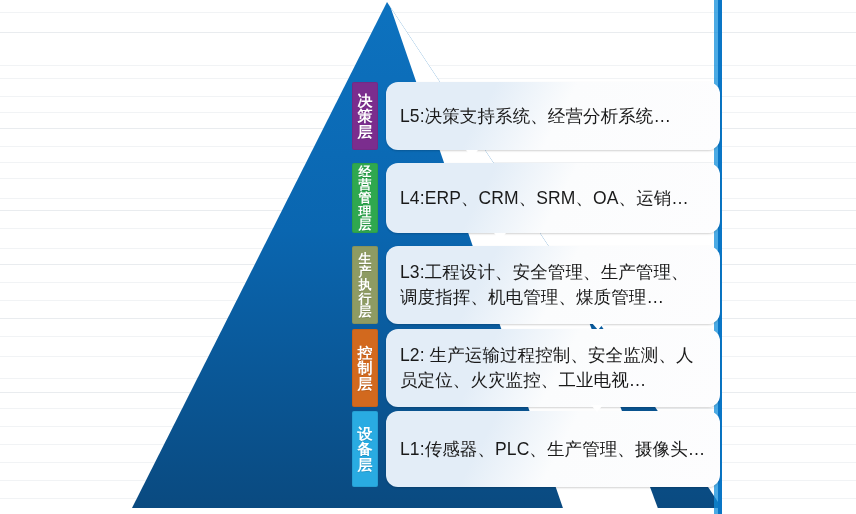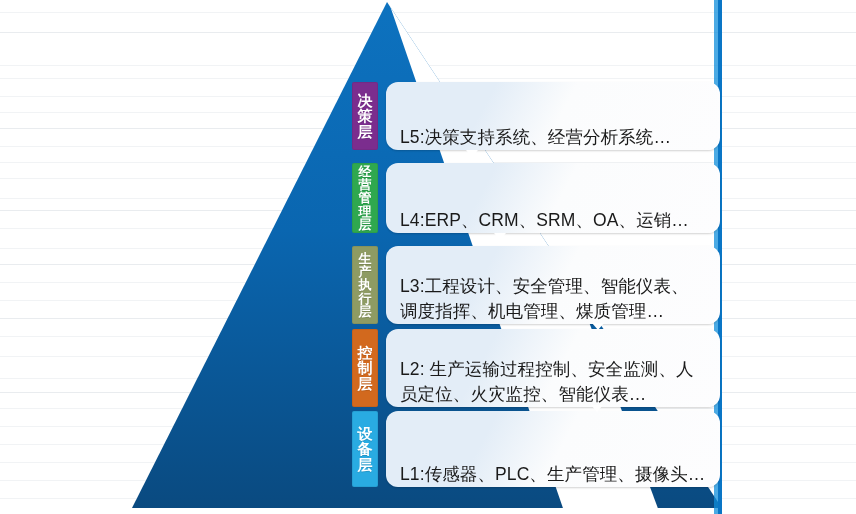--- a/index.html
+++ b/index.html
@@ -61,21 +61,21 @@
   }
   .tab span{display:block;}
   .card{
     margin-left:8px;
     flex:1 1 auto;
     border-radius:12px;
     background:
       linear-gradient(118deg,#e3edf7 0%,#e3edf7 30%,#fbfcfd 52%,#fdfdfe 100%);
     box-shadow:0 1px 2px rgba(0,0,0,.18);
     display:flex;
-    align-items:flex-end;
+    align-items:center;
     padding:0 14px;
     box-sizing:border-box;
     position:relative;
     overflow:hidden;
   }
   .card-text{
     font-size:17.5px;
     line-height:1.42;
     color:#1a1a1a;
     font-family:"Liberation Sans","DejaVu Sans",sans-serif;
@@ -175,31 +175,31 @@
       </div>
       <div class="row" style="top: 246px; height: 78px;">
         <div class="tab" style="background: rgb(142, 155, 99); font-size: 13px;">
           <span>生</span>
           <span>产</span>
           <span>执</span>
           <span>行</span>
           <span>层</span>
         </div>
         <div class="card">
-          <div class="card-text">L3:工程设计、安全管理、智能仪表、调度指挥、机电管理、煤质管理…</div>
+          <div class="card-text">L3:工程设计、安全管理、生产管理、调度指挥、机电管理、煤质管理…</div>
         </div>
       </div>
       <div class="row" style="top: 329px; height: 78px;">
         <div class="tab" style="background: rgb(210, 105, 30);">
           <span>控</span>
           <span>制</span>
           <span>层</span>
         </div>
         <div class="card">
-          <div class="card-text">L2: 生产运输过程控制、安全监测、人员定位、火灾监控、智能仪表…</div>
+          <div class="card-text">L2: 生产运输过程控制、安全监测、人员定位、火灾监控、工业电视…</div>
         </div>
       </div>
       <div class="row" style="top: 411px; height: 76px;">
         <div class="tab" style="background: rgb(41, 171, 226);">
           <span>设</span>
           <span>备</span>
           <span>层</span>
         </div>
         <div class="card">
           <div class="card-text">L1:传感器、PLC、生产管理、摄像头…</div>

